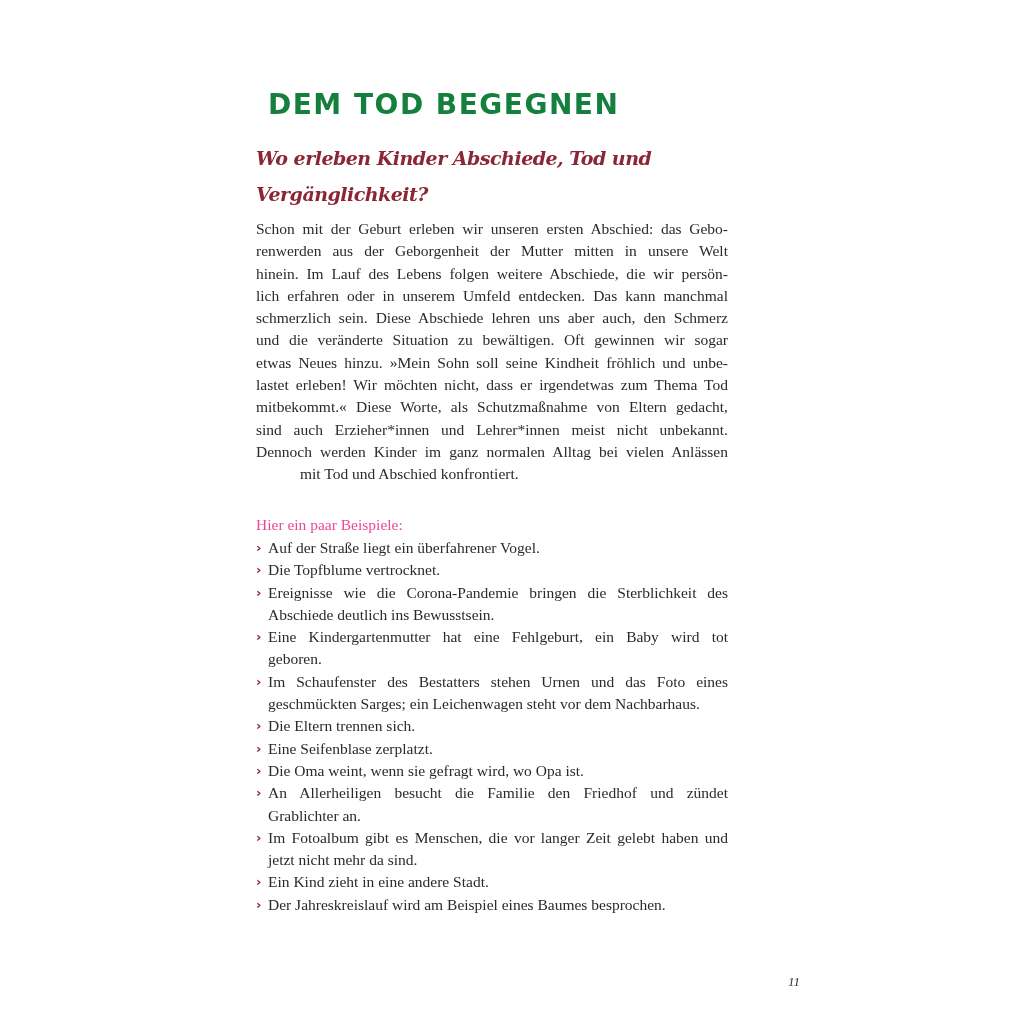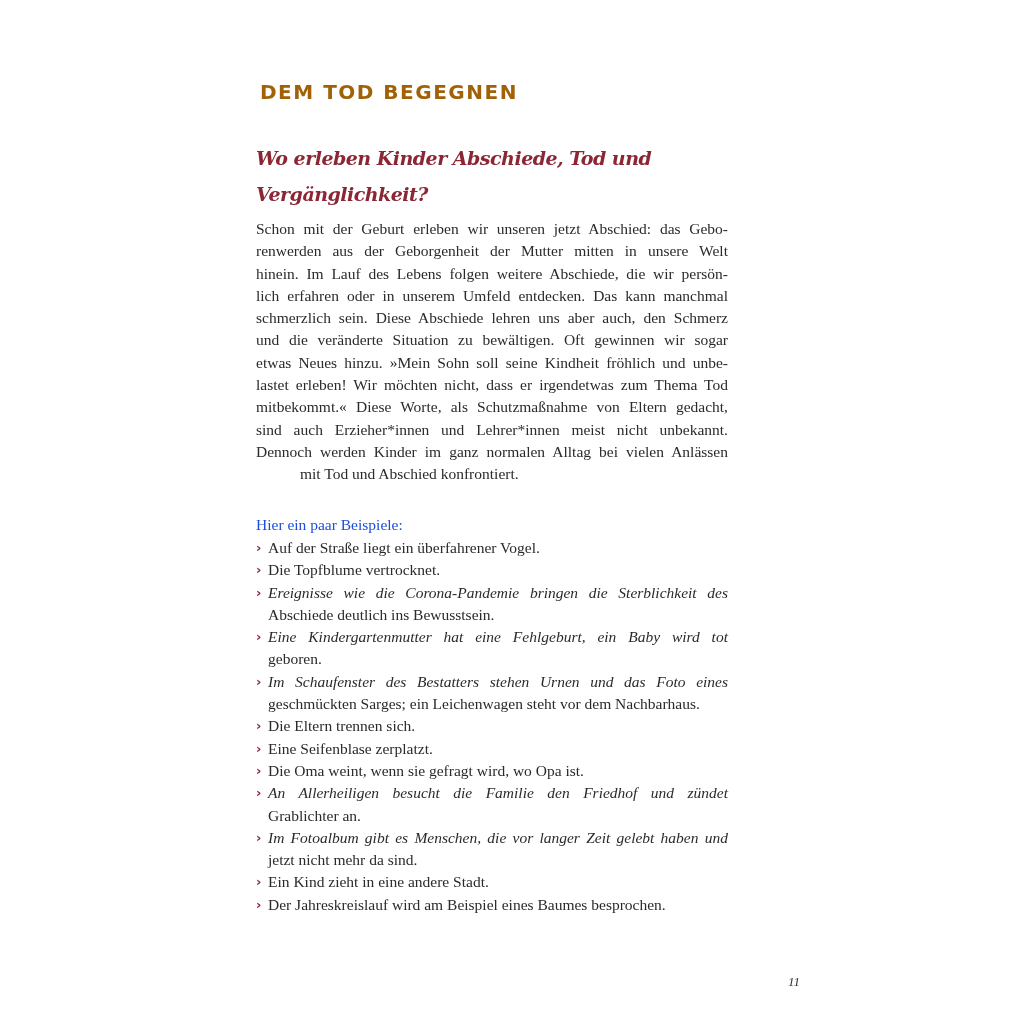--- a/index.html
+++ b/index.html
@@ -16,26 +16,26 @@
     .page {
       position: absolute;
       left: 256px;
       top: 0;
       width: 472px;
     }
     .section-title {
       position: absolute;
       top: 76px;
       left: 0;
-      margin: 4px;
+      margin: 12px;
       font-family: "DejaVu Sans", sans-serif;
       font-weight: bold;
-      font-size: 20px;
+      font-size: 28px;
       letter-spacing: 1.5px;
-      color: #a16207;
+      color: #15803d;
       white-space: nowrap;
     }
     .subtitle {
       position: absolute;
       top: 140px;
       left: 0;
       margin: 0;
       width: 472px;
       font-family: "DejaVu Serif", serif;
       font-style: italic;
@@ -69,21 +69,21 @@
       margin-left: 44px;
     }
     .examples-intro {
       position: absolute;
       top: 514px;
       left: 0;
       margin: 0;
       font-family: "Liberation Serif", serif;
       font-size: 15.5px;
       line-height: 22.3px;
-      color: #1d4ed8;
+      color: #ec4899;
     }
     .examples-list {
       position: absolute;
       top: 537px;
       left: 0;
       width: 472px;
       margin: 0;
       padding: 0;
       list-style: none;
       font-family: "Liberation Serif", serif;
@@ -104,41 +104,40 @@
       font-weight: bold;
       font-size: 13px;
     }
     .examples-list .item-line {
       display: block;
       white-space: nowrap;
     }
     .examples-list .item-line.justify {
       text-align: justify;
       text-align-last: justify;
-      font-style: italic;
     }
     .page-number {
       position: absolute;
       top: 974px;
       left: 788px;
       font-family: Liberation Serif, serif;
       font-style: italic;
       font-size: 13px;
       color: #333333;
     }
   </style>
 </head>
 <body>
 
 <div class="page">
   <h1 class="section-title">DEM TOD BEGEGNEN</h1>
   <h2 class="subtitle">Wo erleben Kinder Abschiede, Tod und Vergänglichkeit?</h2>
 
   <p class="body-text">
-    <span class="line">Schon mit der Geburt erleben wir unseren jetzt Abschied: das Gebo-</span>
+    <span class="line">Schon mit der Geburt erleben wir unseren ersten Abschied: das Gebo-</span>
     <span class="line">renwerden aus der Geborgenheit der Mutter mitten in unsere Welt</span>
     <span class="line">hinein. Im Lauf des Lebens folgen weitere Abschiede, die wir persön-</span>
     <span class="line">lich erfahren oder in unserem Umfeld entdecken. Das kann manchmal</span>
     <span class="line">schmerzlich sein. Diese Abschiede lehren uns aber auch, den Schmerz</span>
     <span class="line">und die veränderte Situation zu bewältigen. Oft gewinnen wir sogar</span>
     <span class="line">etwas Neues hinzu. »Mein Sohn soll seine Kindheit fröhlich und unbe-</span>
     <span class="line">lastet erleben! Wir möchten nicht, dass er irgendetwas zum Thema Tod</span>
     <span class="line">mitbekommt.« Diese Worte, als Schutzmaßnahme von Eltern gedacht,</span>
     <span class="line">sind auch Erzieher*innen und Lehrer*innen meist nicht unbekannt.</span>
     <span class="line">Dennoch werden Kinder im ganz normalen Alltag bei vielen Anlässen</span>

